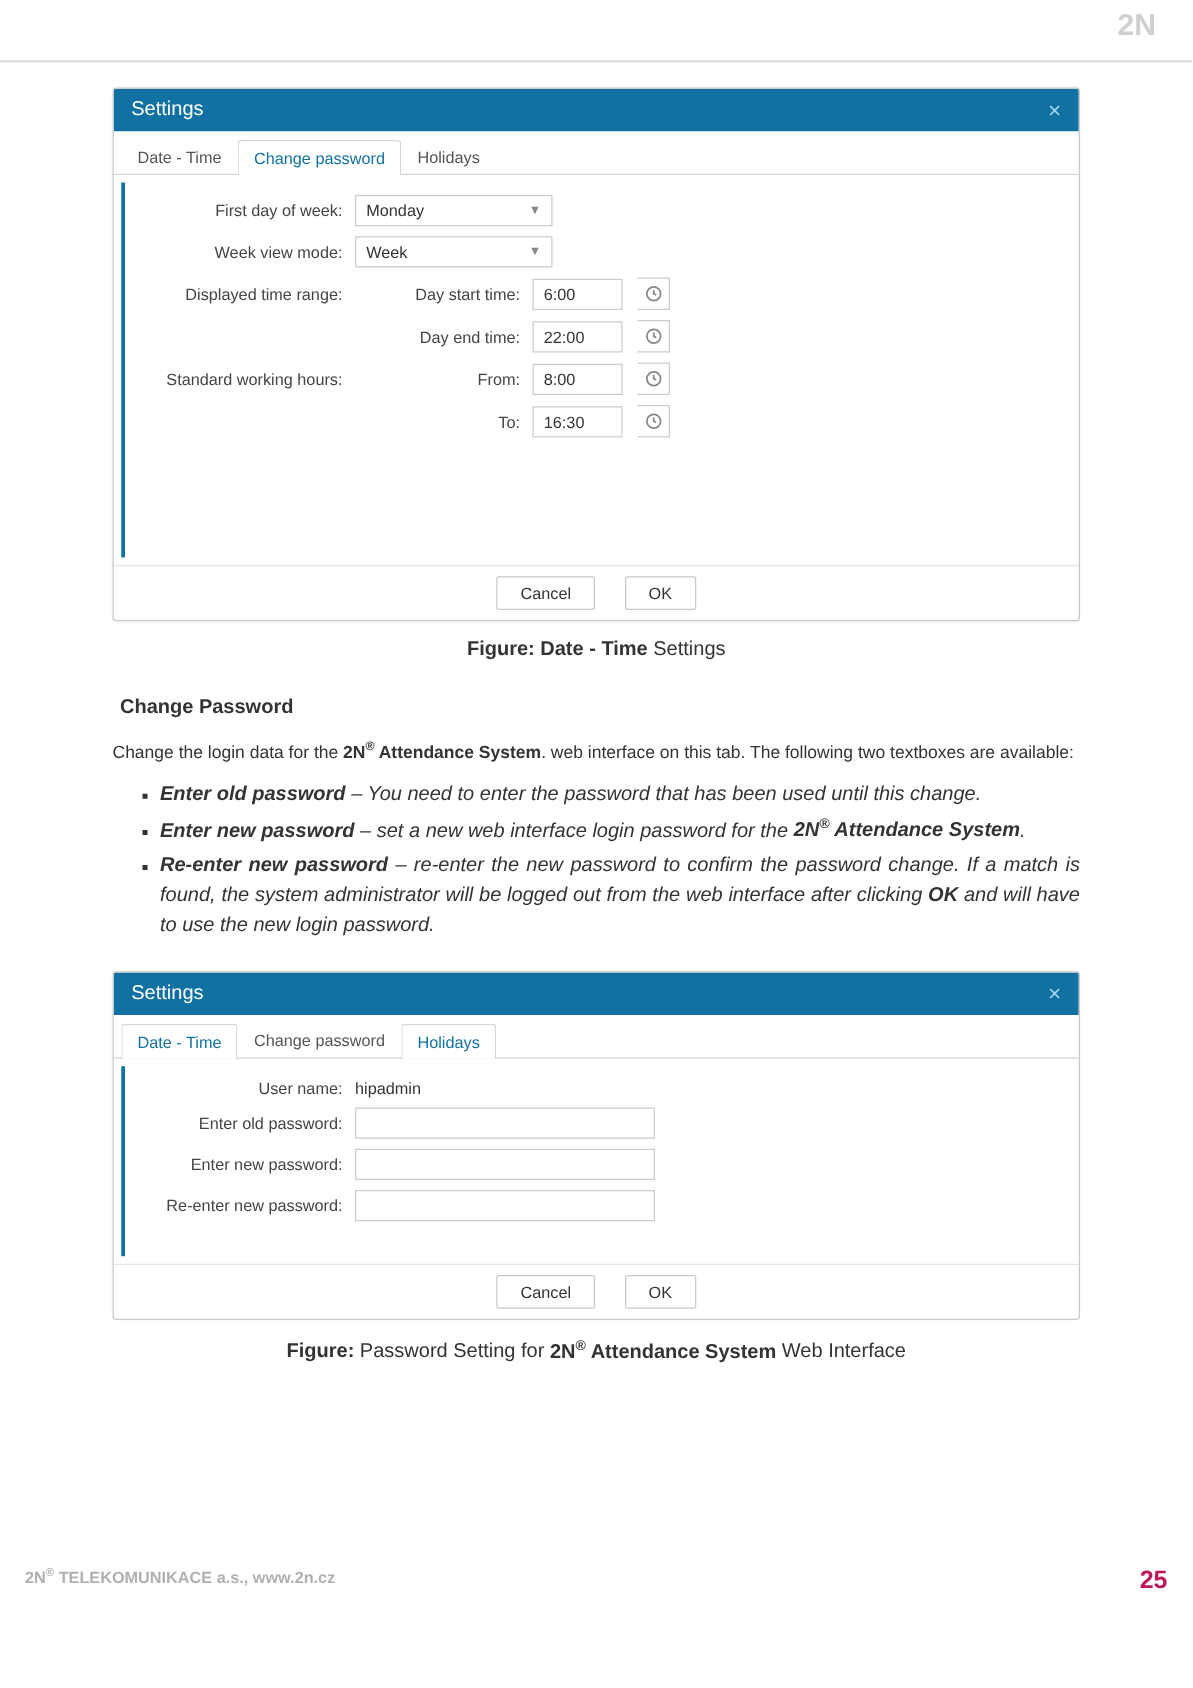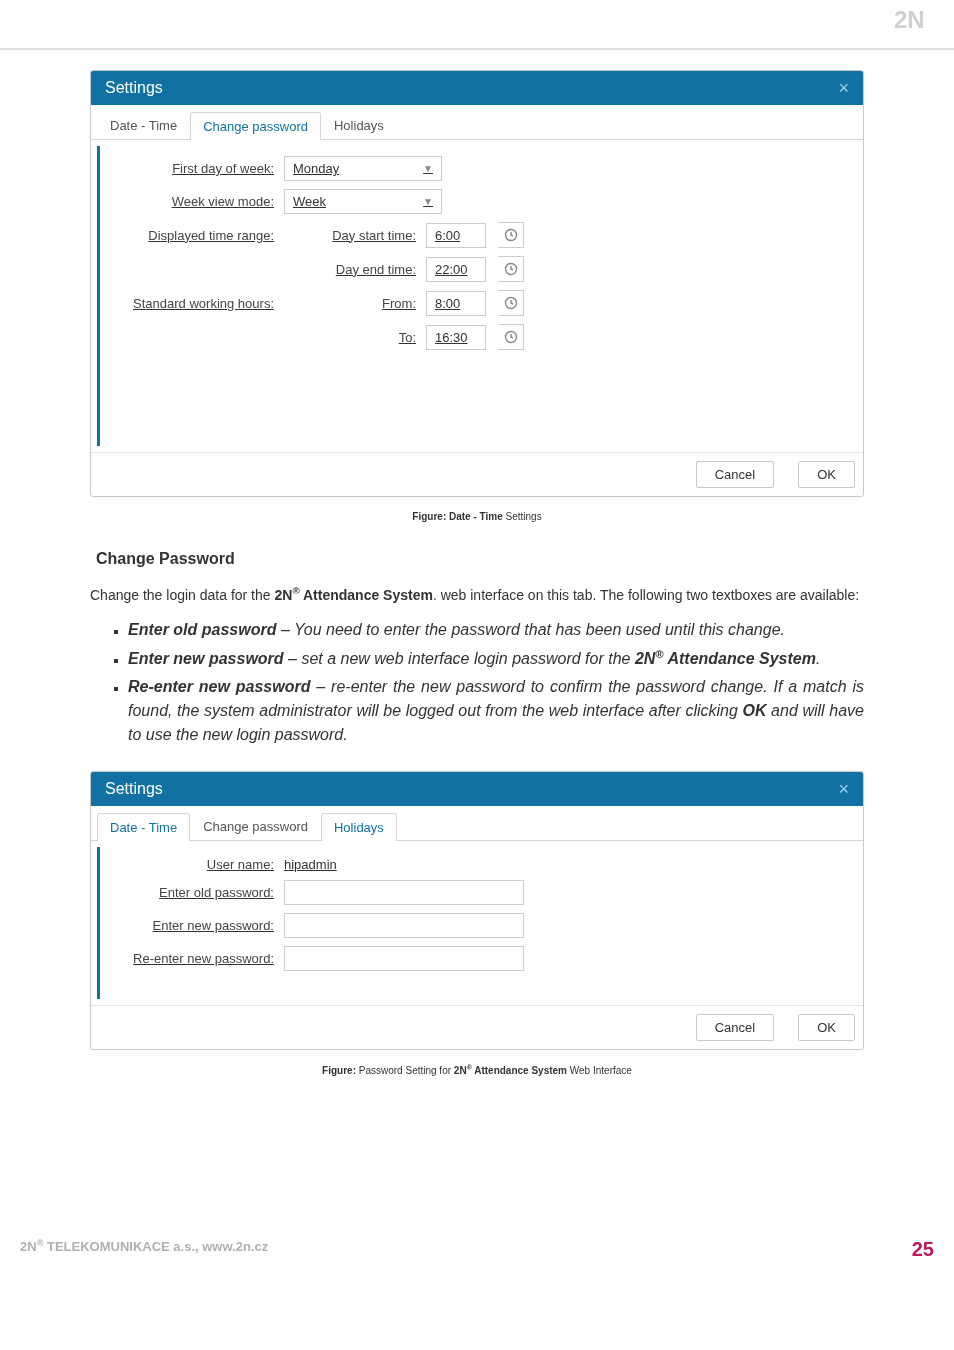--- a/index.html
+++ b/index.html
@@ -81,21 +81,20 @@
   .modal-body {
     border-left: 3px solid #1171a3;
     margin: 6px;
     padding: 10px 14px 20px 14px;
     font-size: 13px;
   }
   .row {
     display: flex;
     align-items: center;
     margin-bottom: 8px;
-    text-decoration: underline;
   }
   .label {
     width: 170px;
     text-align: right;
     padding-right: 10px;
     color: #444;
   }
   .sublabel {
     width: 100px;
     text-align: right;
@@ -118,55 +117,55 @@
   }
   .select .caret {
     font-size: 10px;
     color: #888;
   }
   .timewrap {
     display: flex;
     align-items: center;
   }
   .timeinput {
-    width: 60px;
+    width: 72px;
     margin-right: 12px;
   }
   .clockicon {
     border: 1px solid #ccc;
     border-left: none;
     width: 26px;
     height: 26px;
     display: inline-flex;
     align-items: center;
     justify-content: center;
   }
   .clockicon svg { stroke:#888; fill:none; stroke-width:1.4; }
 
   .modal-big .modal-body { min-height: 300px; }
 
   .modal-footer {
     display: flex;
-    justify-content: flex-end;
+    justify-content: center;
     padding: 8px;
     gap: 24px;
     border-top: 1px solid #e5e5e5;
   }
   .btn {
     border: 1px solid #c9c9c9;
     background: #fff;
     padding: 5px 18px;
     font-size: 13px;
     border-radius: 2px;
     color: #333;
   }
 
   .caption {
     text-align: center;
-    font-size: 10px;
+    font-size: 16px;
     margin: 14px 0 28px 0;
   }
   .caption b { font-weight: bold; }
 
   h3.section {
     font-size: 16px;
     font-weight: bold;
     margin: 0 0 16px 6px;
   }
   p.para {

